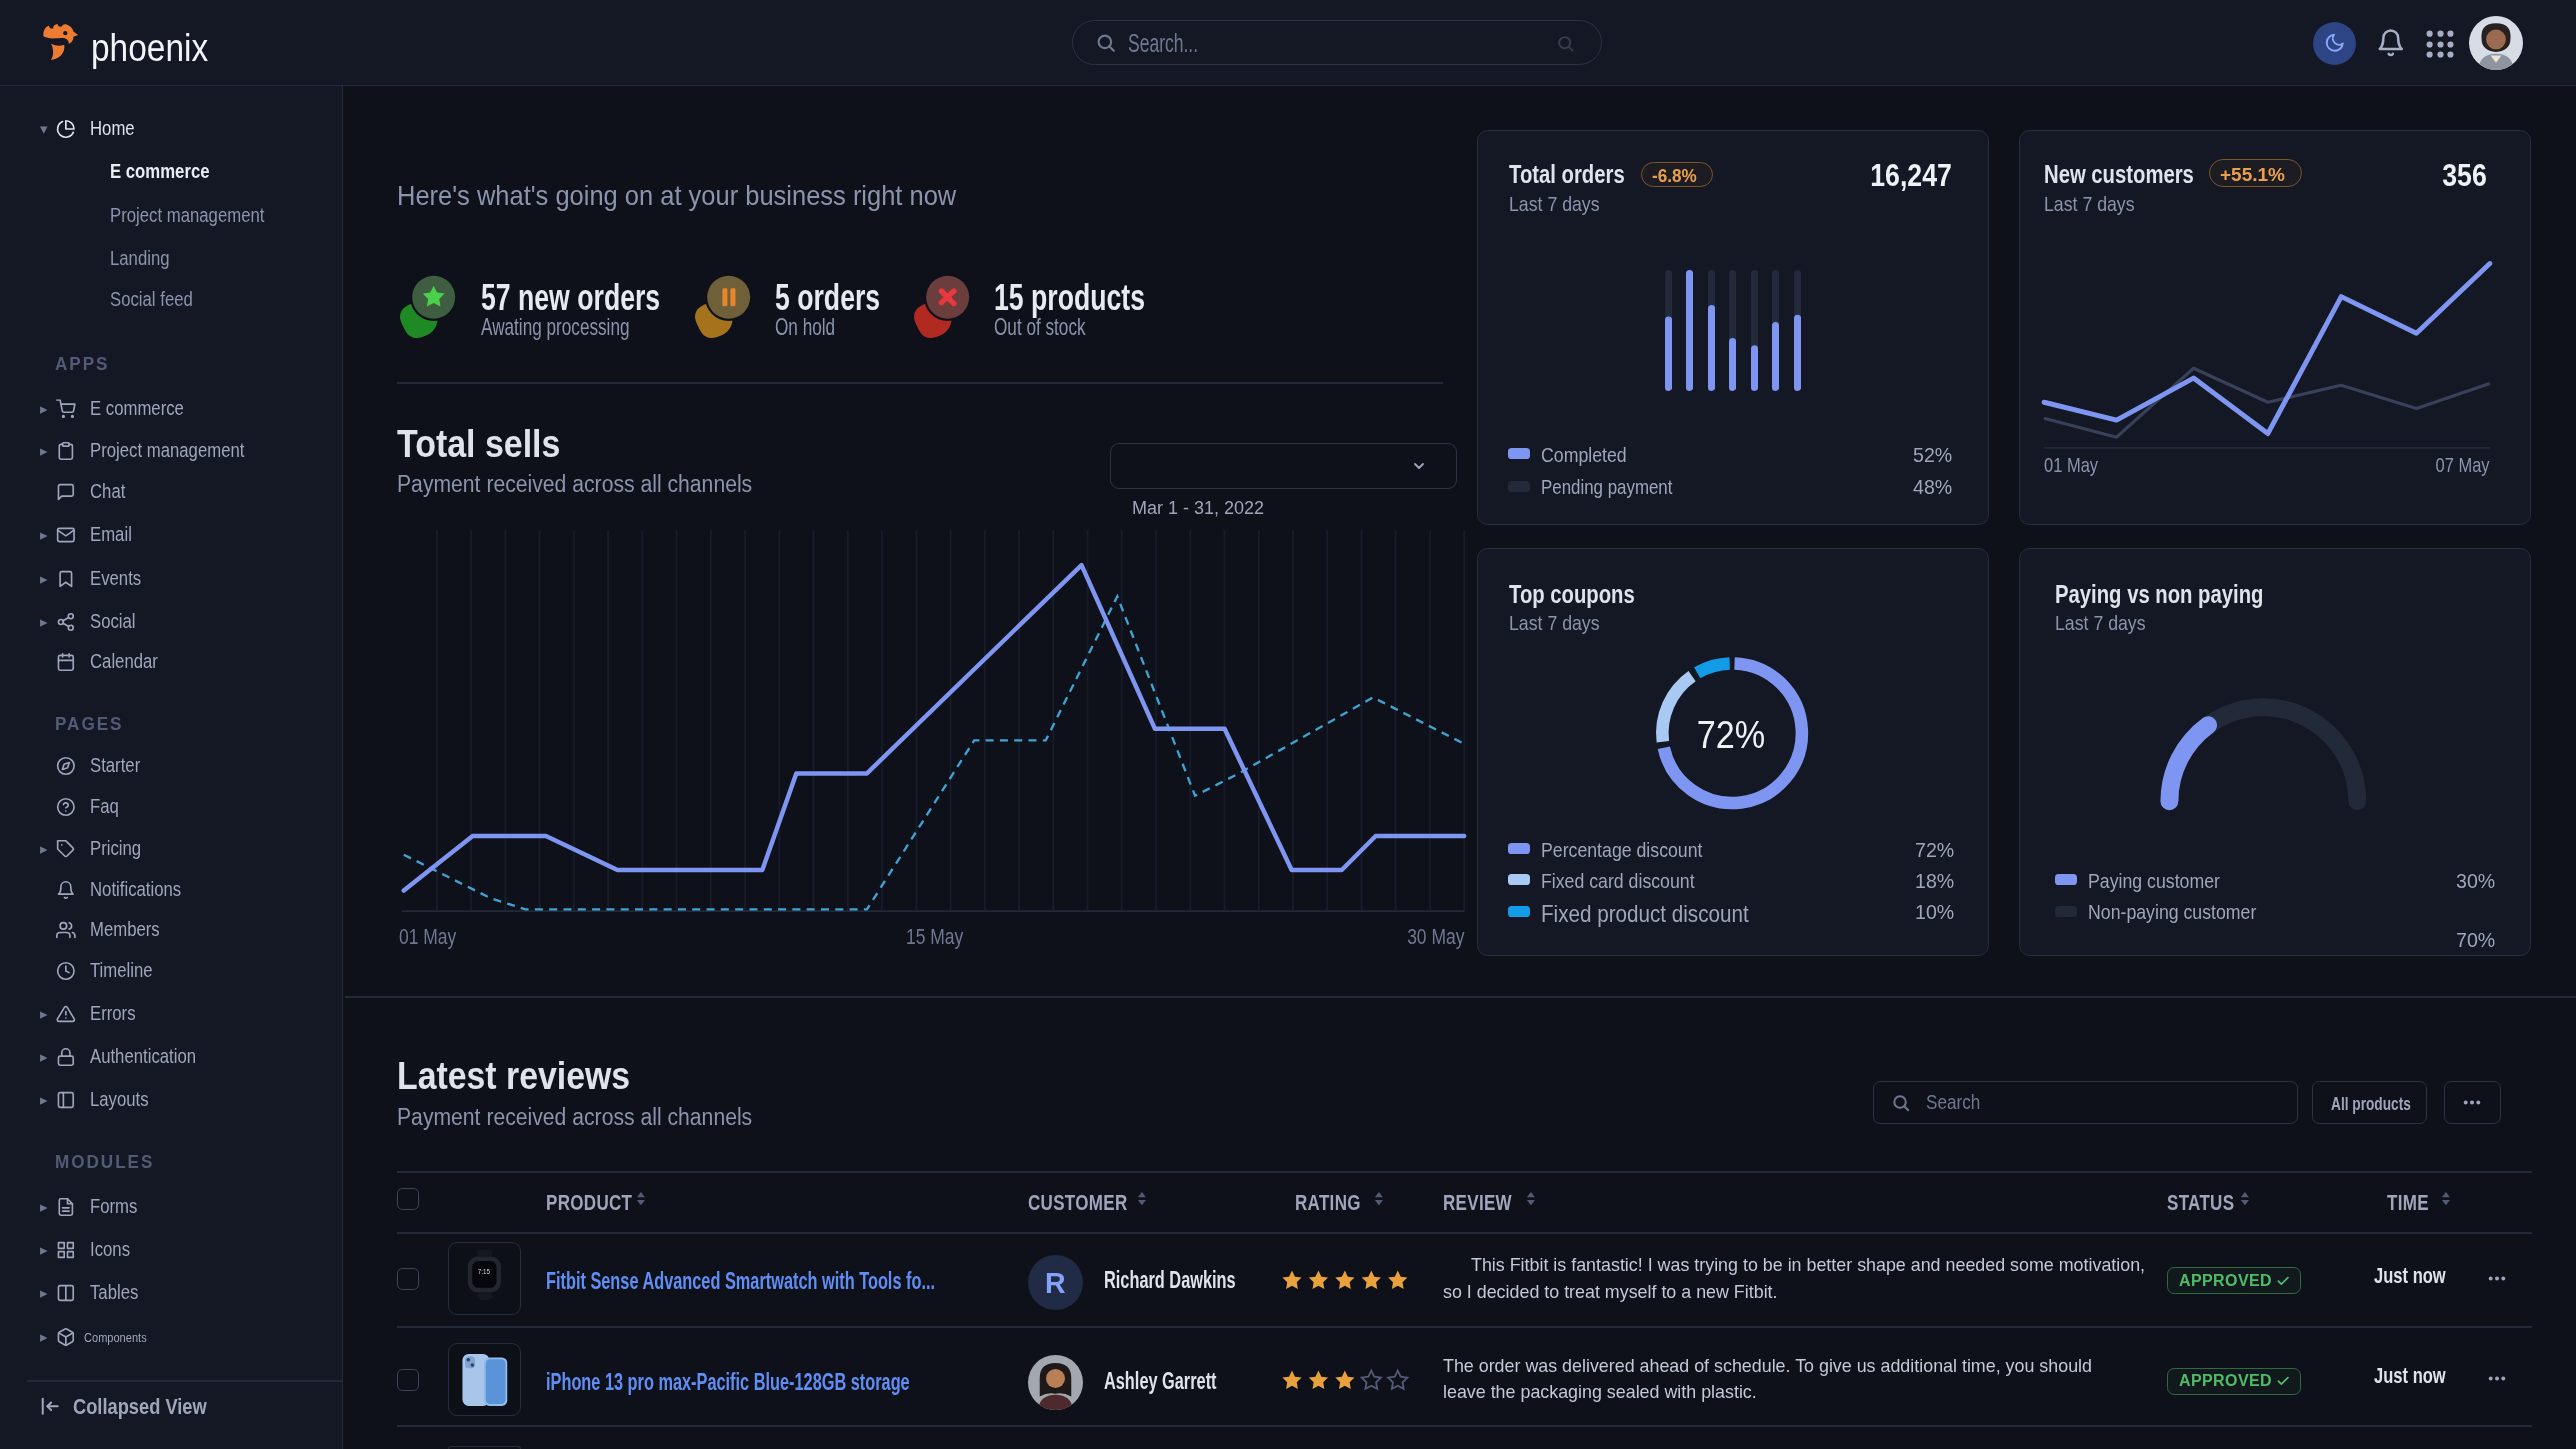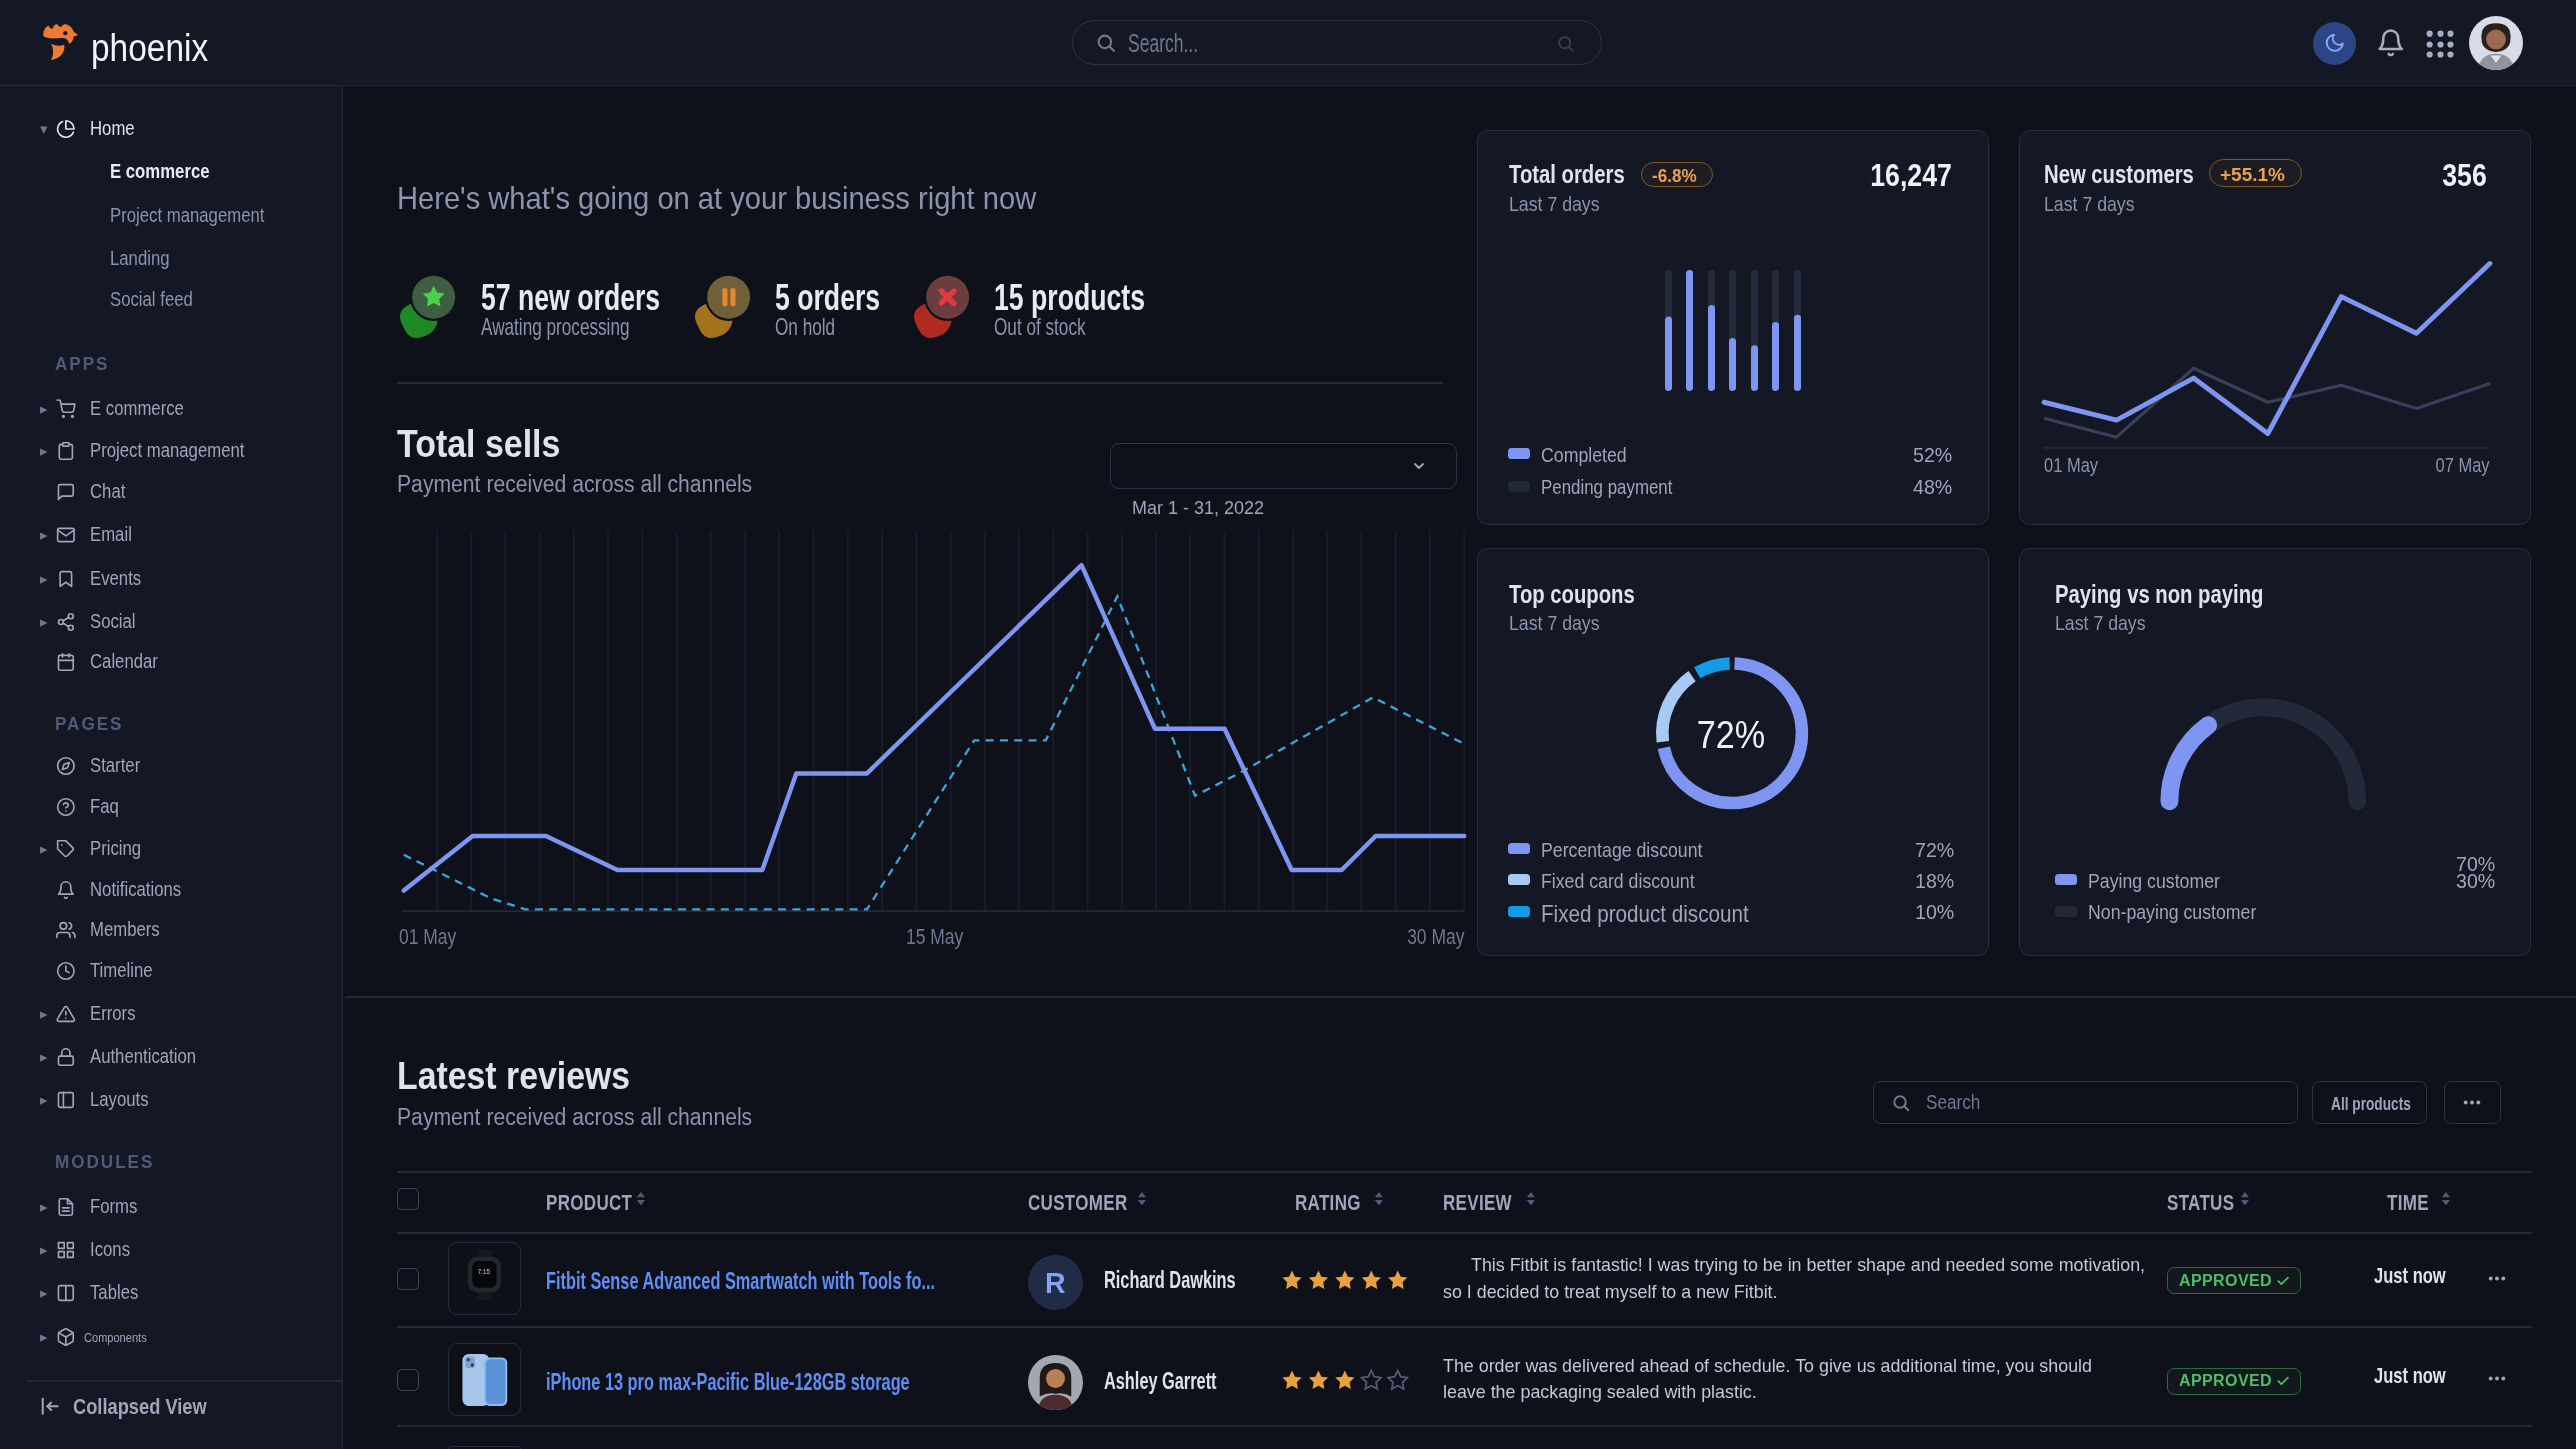--- a/index.html
+++ b/index.html
@@ -255,21 +255,21 @@
         <div class="abs" style="left:84px;top:50%;transform:translateY(-50%);font-size:13px;font-weight:400;color:#9fa6bc;white-space:nowrap;line-height:1;text-align:center;"><span style="display:inline-block;transform:scaleX(0.85);transform-origin:0 50%;">Components</span></div>
       </div>
     </div>
 <div class="hr" style="left:27px;top:1380px;width:316px;"></div>
 <svg class="abs" style="left:39px;top:1395px;" width="22.4" height="22.4" viewBox="0 0 24 24" fill="none" stroke="#9fa6bc" stroke-width="2.2" stroke-linecap="round" stroke-linejoin="round">
       <path d="M4 4v16"></path>
       <path d="M20 12H9"></path>
       <path d="M13 8l-4 4 4 4"></path>
     </svg>
 <div class="abs" style="left:73px;top:1395px;font-size:21.5px;font-weight:700;color:#9fa6bc;line-height:1.15;white-space:nowrap;"><span style="display:inline-block;transform:scaleX(0.85);transform-origin:0 0;">Collapsed View</span></div>
-<div class="abs" style="left:397px;top:180px;font-size:32px;font-weight:400;color:#8a94ad;line-height:1.15;white-space:nowrap;"><span style="display:inline-block;transform:scaleX(0.91);transform-origin:0 0;">Here's what's going on at your business right now</span></div>
+<div class="abs" style="left:397px;top:180px;font-size:28px;font-weight:400;color:#8a94ad;line-height:1.15;white-space:nowrap;"><span style="display:inline-block;transform:scaleX(0.91);transform-origin:0 0;">Here's what's going on at your business right now</span></div>
 <svg class="abs" style="left:395px;top:274px;" width="63" height="68" viewBox="0 0 70 76">
       <path fill="#1f8a25" d="M7 52 C4 41 10 33 24 32 C38 31 49 38 48 50 C47 62 40 70 26 71 C12 72 10 63 7 52 Z" transform="rotate(-10 26 52)"></path>
       <circle cx="43" cy="26" r="26.5" fill="#0f111a"></circle>
       <circle cx="43" cy="26" r="24" fill="#3f5d40"></circle>
       <path fill="#4ad04a" d="M43 13l3.8 7.7 8.5 1.2-6.1 6 1.4 8.4-7.6-4-7.6 4 1.4-8.4-6.1-6 8.5-1.2z"></path>
     </svg>
 <svg class="abs" style="left:690px;top:274px;" width="63" height="68" viewBox="0 0 70 76">
       <path fill="#a4731c" d="M7 52 C4 41 10 33 24 32 C38 31 49 38 48 50 C47 62 40 70 26 71 C12 72 10 63 7 52 Z" transform="rotate(-10 26 52)"></path>
       <circle cx="43" cy="26" r="26.5" fill="#0f111a"></circle>
       <circle cx="43" cy="26" r="24" fill="#70603a"></circle>
@@ -411,21 +411,21 @@
 <div class="abs" style="left:2055px;top:611px;font-size:20.6px;font-weight:400;color:#8a94ad;line-height:1.15;white-space:nowrap;"><span style="display:inline-block;transform:scaleX(0.86);transform-origin:0 0;">Last 7 days</span></div>
 <svg class="abs" style="left:2019px;top:548px;" width="512" height="408" viewBox="0 0 572 456">
 <path d="M 168 283 A 105 105 0 0 1 378 283" fill="none" stroke="#222939" stroke-width="20" stroke-linecap="round"></path>
 <path d="M 168.00 283.00 A 105 105 0 0 1 211.28 198.05" fill="none" stroke="#7e96f2" stroke-width="20" stroke-linecap="round"></path>
 </svg>
 <span class="legsw" style="left:2055px;top:874px;background:#7e96f2;"></span>
 <div class="abs" style="left:2088px;top:869px;font-size:20.6px;font-weight:400;color:#9fa6bc;line-height:1.15;white-space:nowrap;"><span style="display:inline-block;transform:scaleX(0.86);transform-origin:0 0;">Paying customer</span></div>
 <div class="abs" style="right:81px;top:869px;font-size:20.6px;font-weight:400;color:#9fa6bc;line-height:1.15;white-space:nowrap;"><span style="display:inline-block;transform:scaleX(0.95);transform-origin:100% 0;">30%</span></div>
 <span class="legsw" style="left:2055px;top:906px;background:#222939;"></span>
 <div class="abs" style="left:2088px;top:900px;font-size:20.6px;font-weight:400;color:#9fa6bc;line-height:1.15;white-space:nowrap;"><span style="display:inline-block;transform:scaleX(0.86);transform-origin:0 0;">Non-paying customer</span></div>
-<div class="abs" style="right:81px;top:852px;font-size:20.6px;font-weight:400;color:#9fa6bc;line-height:1.15;white-space:nowrap;"><span style="display:inline-block;transform:scaleX(0.95);transform-origin:100% 0;">70%</span></div>
+<div class="abs" style="right:81px;top:928px;font-size:20.6px;font-weight:400;color:#9fa6bc;line-height:1.15;white-space:nowrap;"><span style="display:inline-block;transform:scaleX(0.95);transform-origin:100% 0;">70%</span></div>
 <div class="hr" style="left:345px;top:996px;width:2231px;"></div>
 <div class="abs" style="left:397px;top:1055px;font-size:38px;font-weight:700;color:#dfe3ec;line-height:1.15;white-space:nowrap;"><span style="display:inline-block;transform:scaleX(0.89);transform-origin:0 0;">Latest reviews</span></div>
 <div class="abs" style="left:397px;top:1104px;font-size:23px;font-weight:400;color:#8a94ad;line-height:1.15;white-space:nowrap;"><span style="display:inline-block;transform:scaleX(0.92);transform-origin:0 0;">Payment received across all channels</span></div>
 <div class="abs" style="left:1873px;top:1081px;width:425px;height:43px;border:1.8px solid #2c3347;border-radius:7.2px;"></div>
 <svg class="abs" style="left:1891px;top:1093px;" width="19.7" height="19.7" viewBox="0 0 24 24" fill="none" stroke="#6e7891" stroke-width="2.4" stroke-linecap="round">
       <circle cx="11" cy="11" r="7"></circle>
       <line x1="21" y1="21" x2="16.2" y2="16.2"></line>
     </svg>
 <div class="abs" style="left:1926px;top:1091px;font-size:19.7px;font-weight:400;color:#6e7891;line-height:1.15;white-space:nowrap;"><span style="display:inline-block;transform:scaleX(0.87);transform-origin:0 0;">Search</span></div>
 <div class="abs" style="left:2312px;top:1081px;width:115px;height:43px;border:1.8px solid #2c3347;border-radius:7.2px;"></div>

